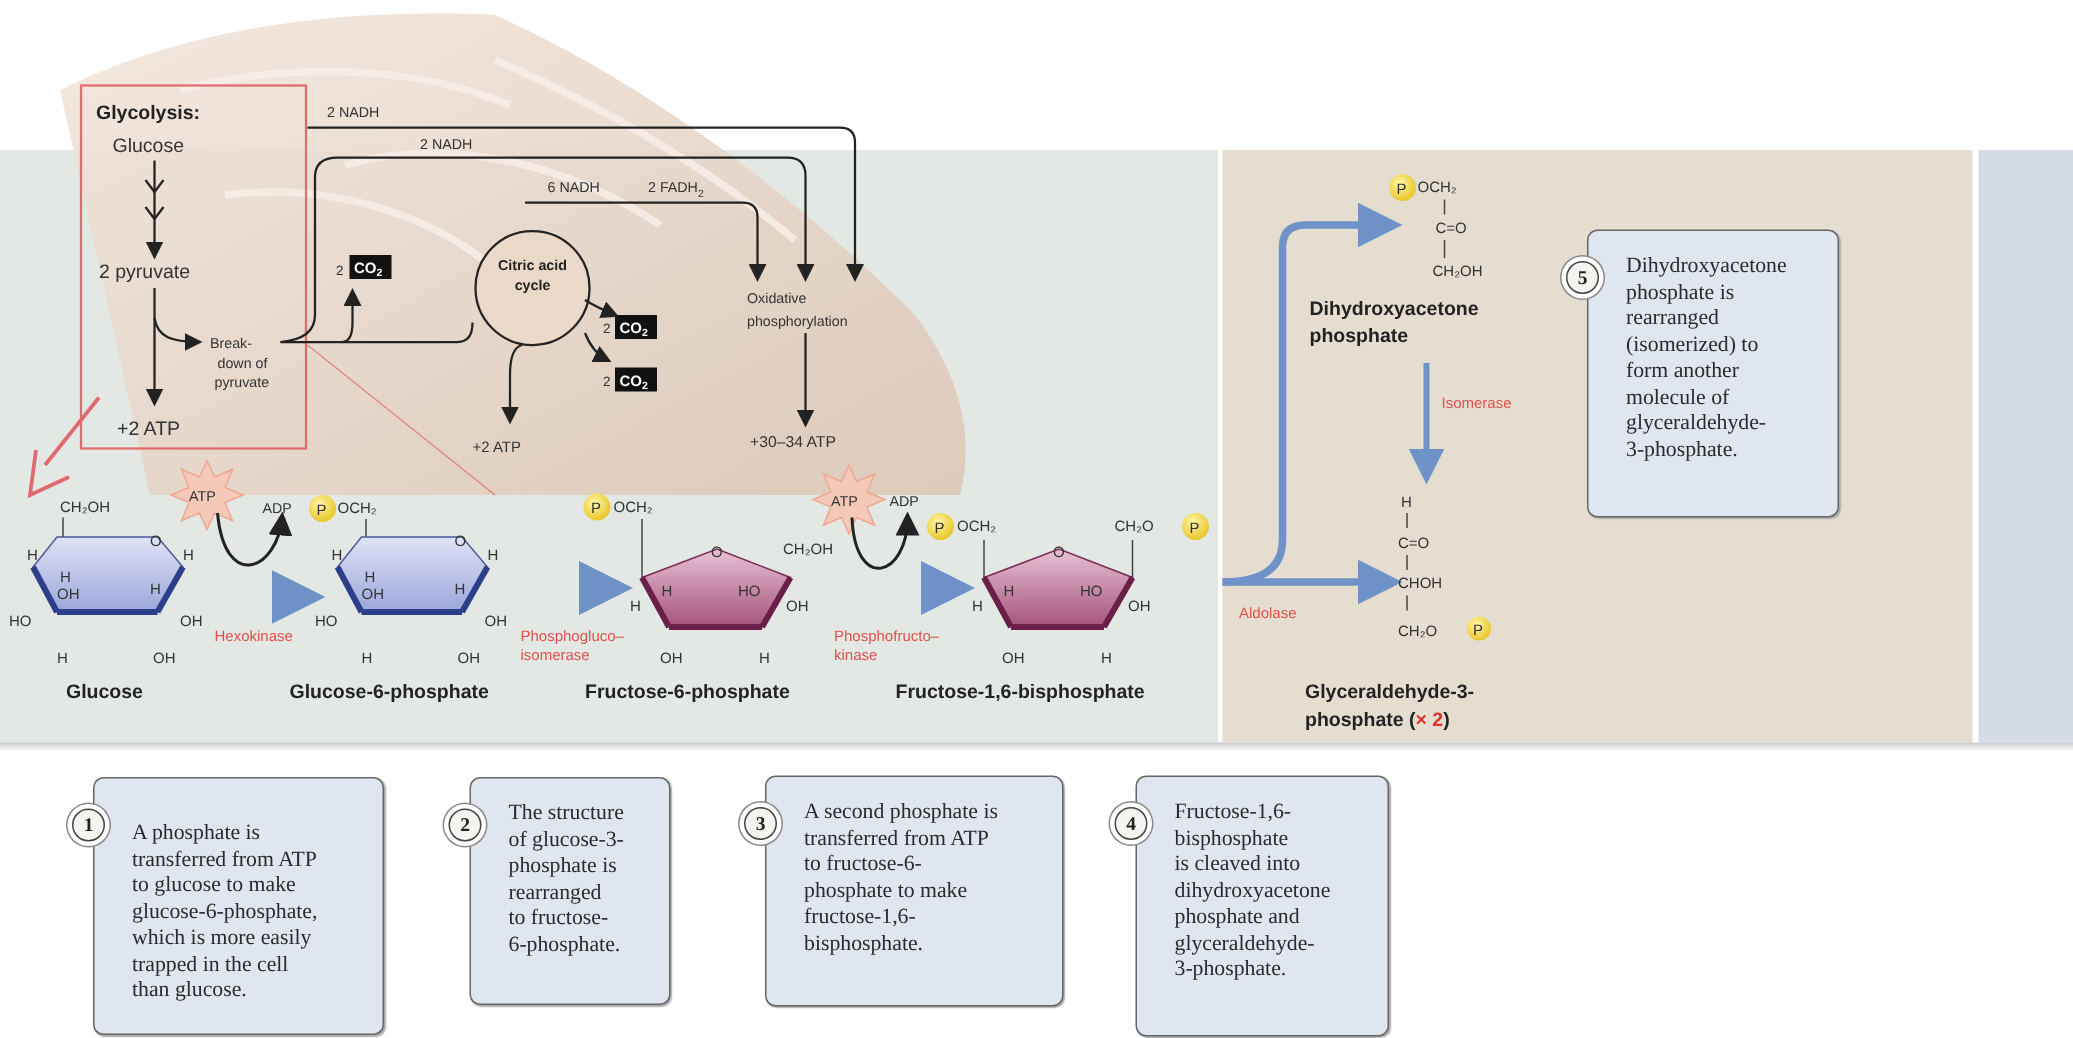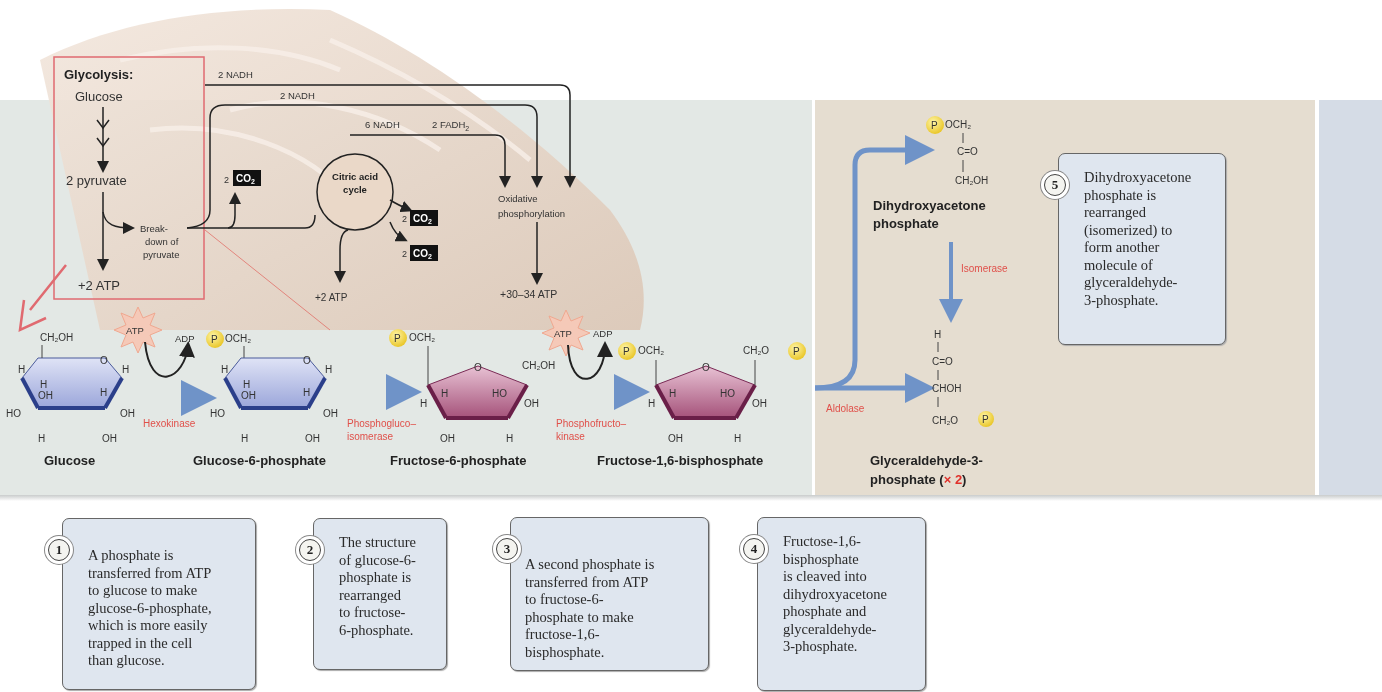--- a/index.html
+++ b/index.html
@@ -257,29 +257,29 @@
 transferred from ATP
 to glucose to make
 glucose-6-phosphate,
 which is more easily
 trapped in the cell
 than glucose.</div>
 </div>
 <div class="step" style="left:313px;top:518px;width:132px;height:150px;">
   <div class="step-num" style="left:-15px;top:20px;">2</div>
   <div class="step-text" style="left:25px;top:15px;">The structure
-of glucose-6-
+of glucose-3-
 phosphate is
 rearranged
 to fructose-
 6-phosphate.</div>
 </div>
 <div class="step" style="left:510px;top:517px;width:197px;height:152px;">
   <div class="step-num" style="left:-15px;top:20px;">3</div>
-  <div class="step-text" style="left:14px;top:15px;margin-top:23px;">A second phosphate is
+  <div class="step-text" style="left:25px;top:15px;">A second phosphate is
 transferred from ATP
 to fructose-6-
 phosphate to make
 fructose-1,6-
 bisphosphate.</div>
 </div>
 <div class="step" style="left:757px;top:517px;width:167px;height:172px;">
   <div class="step-num" style="left:-15px;top:20px;">4</div>
   <div class="step-text" style="left:25px;top:15px;">Fructose-1,6-
 bisphosphate

